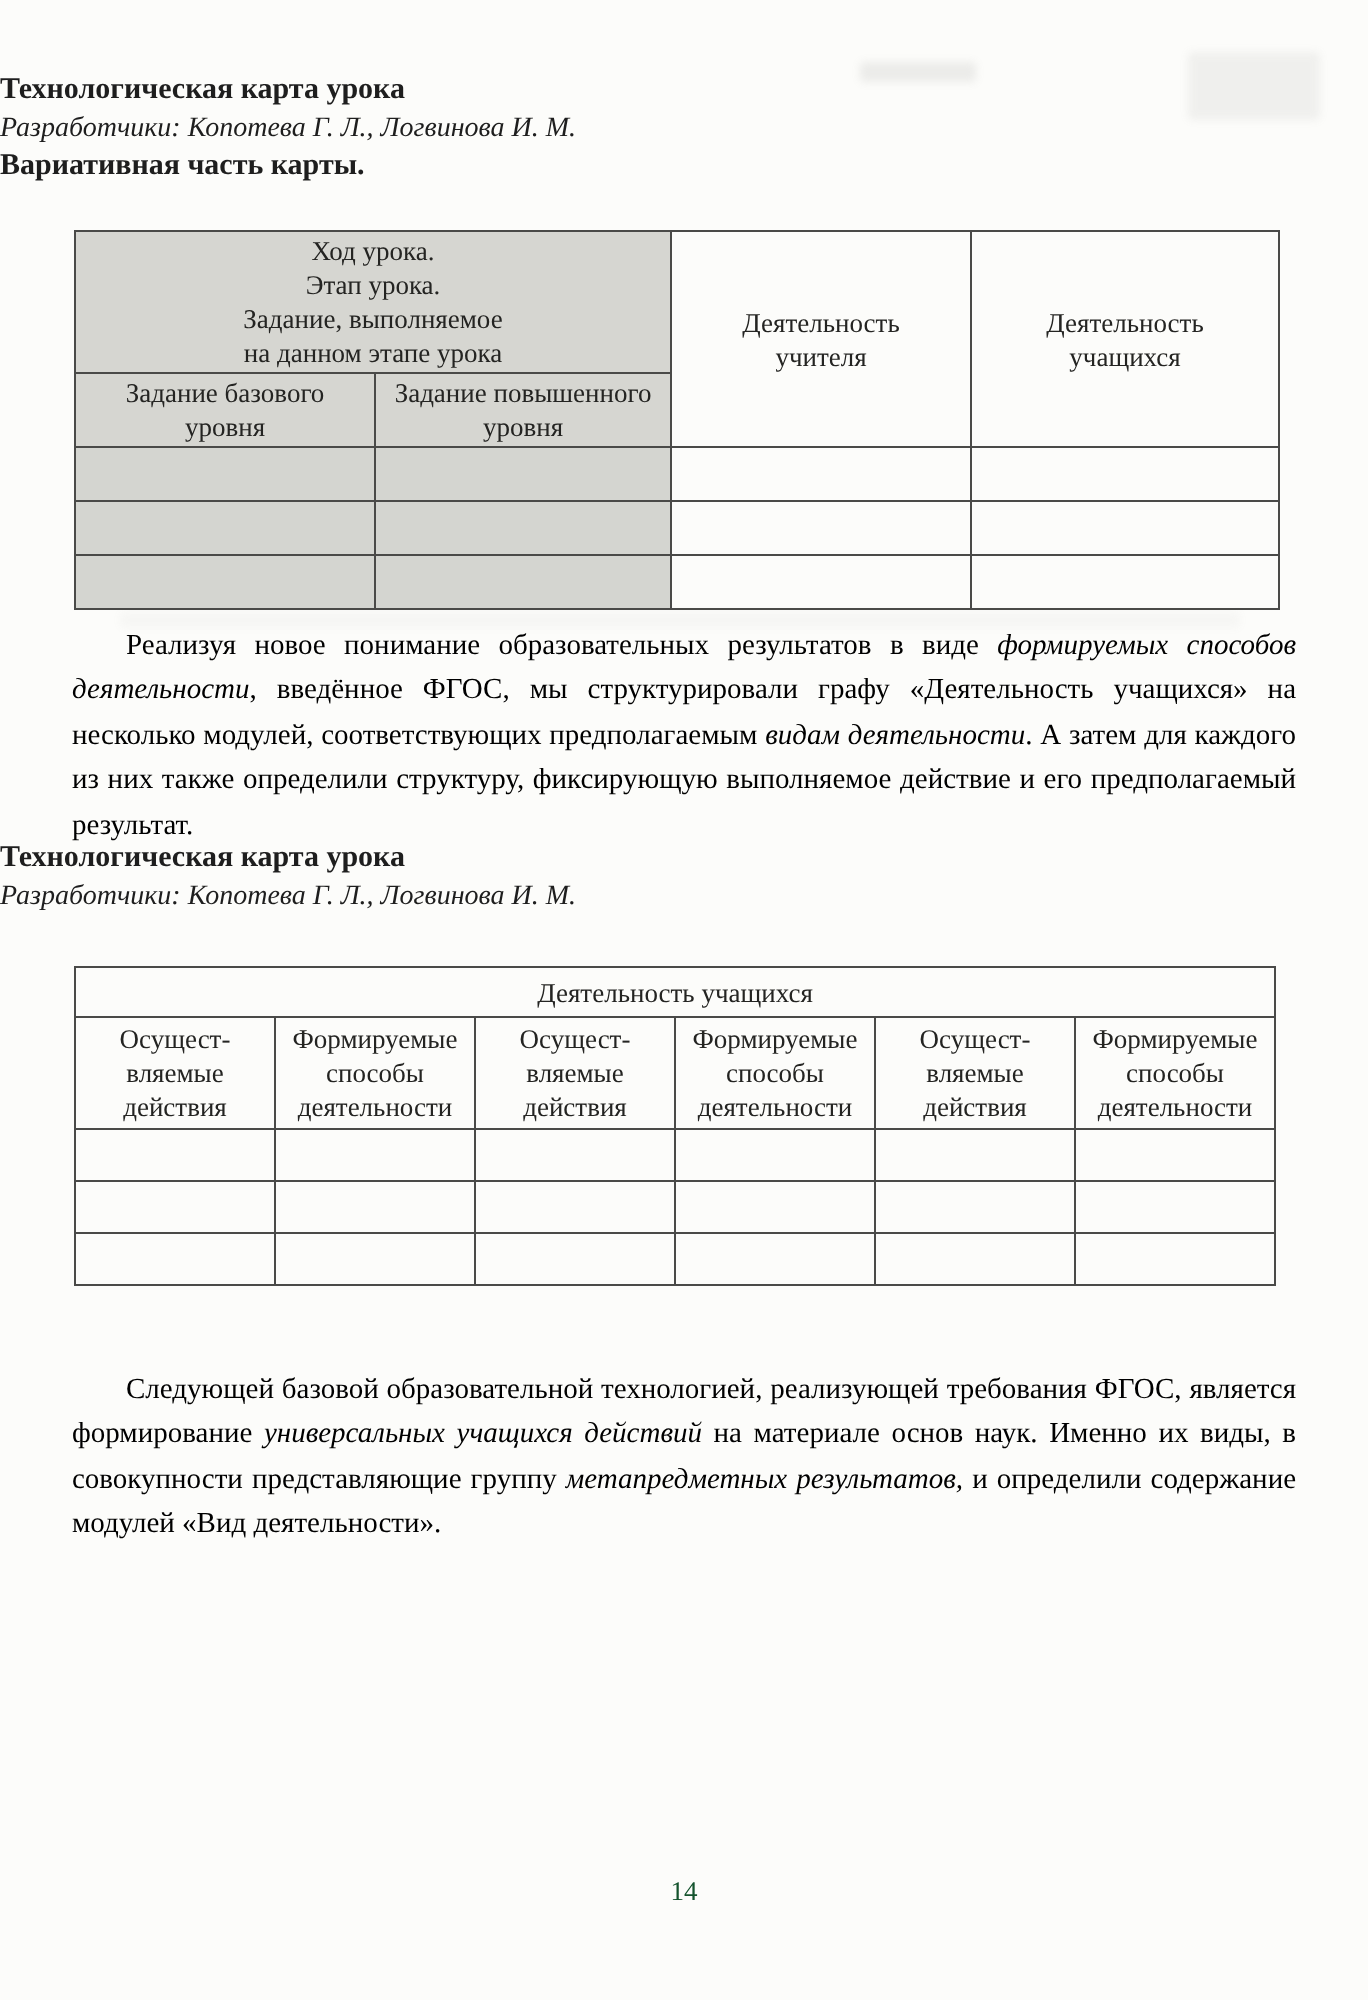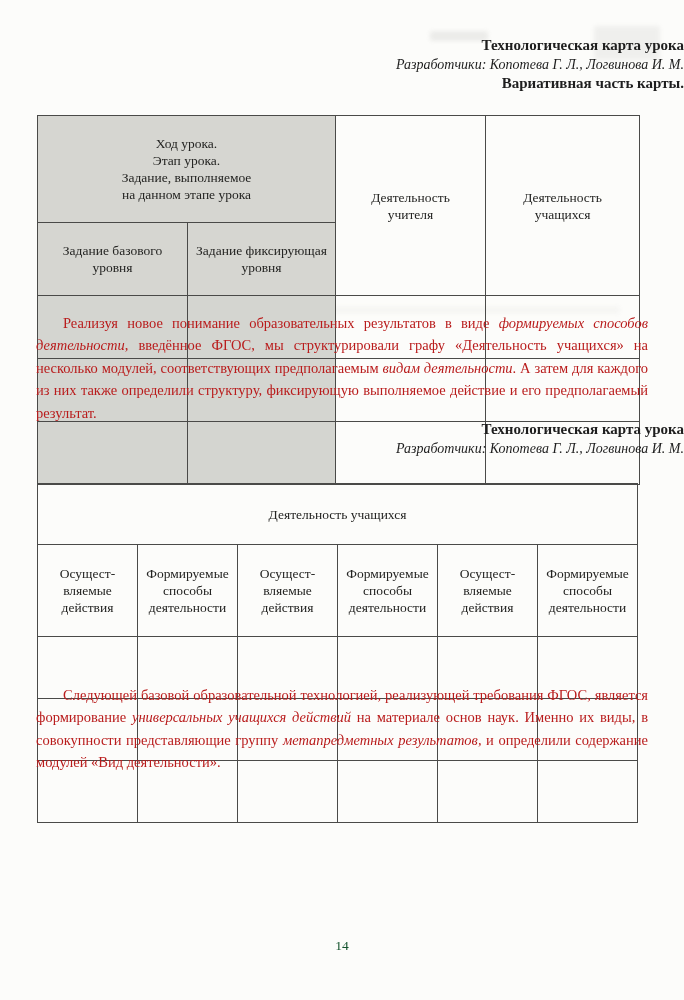--- a/index.html
+++ b/index.html
@@ -4,51 +4,51 @@
 <style>
   html,body { margin:0; padding:0; }
   body { width:684px; height:1000px; background:#e8e8e6; }
   .page {
     position:relative; width:684px; height:1000px; overflow:hidden;
     background:#fcfcfa; color:#1e1e1e;
     font-family:"Liberation Serif", "DejaVu Serif", serif;
   }
 
   
-  .heading-block { position:absolute; left:0; width:100%; text-align:right; }
+  .heading-block { position:absolute; left:0; width:100%; text-align:left; }
   .h-line { display:block; }
   .h-title   { font-weight:bold; font-size:15px; line-height:19px; }
   .h-authors { font-style:italic; font-size:14px; line-height:19px; }
   .h-sub     { font-weight:bold; font-size:15px; line-height:18px; }
   .h-sub.it  { font-style:italic; }
 
   
   table { border-collapse:collapse; table-layout:fixed; }
   td {
     border:1px solid #4a4a48; text-align:center; vertical-align:middle;
-    font-size:13.5px; line-height:17px; white-space:pre-line; padding:19px 2px;
+    font-size:13.5px; line-height:17px; white-space:pre-line; padding:1px 2px;
     color:#242422;
   }
   .t1 { position:absolute; left:37px; top:115px; width:602px; }
   .t2 { position:absolute; left:37px; top:483px; width:600px; }
   .gray  { background:#d6d6d1; }
   .gray2 { background:#d4d5d0; }
   .t1 .r-merged td { height:67px; }
   .t1 .r-sub td    { height:34px; }
   .t1 .r-empty td  { height:24px; }
   .t2 .q-top td    { height:22px; }
   .t2 .q-group td  { height:21px; }
   .t2 .q-sub td    { height:53px; }
   .t2 .q-empty td  { height:23px; }
 
   
   .par {
     position:absolute; left:36px; width:612px; margin:0;
     text-align:justify; font-size:14.5px; line-height:22.4px; text-indent:27px;
-    color:#b91c1c;
+    color:#000000;
   }
   .par em { font-style:italic; }
 
   .pagenum { position:absolute; top:938px; left:0; width:100%; text-align:center; font-size:13.5px; color:#14532d; }
 
   
   .artifact { position:absolute; background:#90908c; opacity:0.15; filter:blur(2px); border-radius:2px; }
 </style>
 </head>
 <body>
@@ -79,21 +79,21 @@
 Задание, выполняемое
 на данном этапе урока</td>
       <td rowspan="2">Деятельность
 учителя</td>
       <td rowspan="2">Деятельность
 учащихся</td>
     </tr>
     <tr class="r-sub">
       <td class="gray">Задание базового
 уровня</td>
-      <td class="gray">Задание фиксирующая
+      <td class="gray">Задание повышенного
 уровня</td>
     </tr>
     <tr class="r-empty">
       <td class="gray2"></td>
       <td class="gray2"></td>
       <td></td>
       <td></td>
     </tr>
     <tr class="r-empty">
       <td class="gray2"></td>

